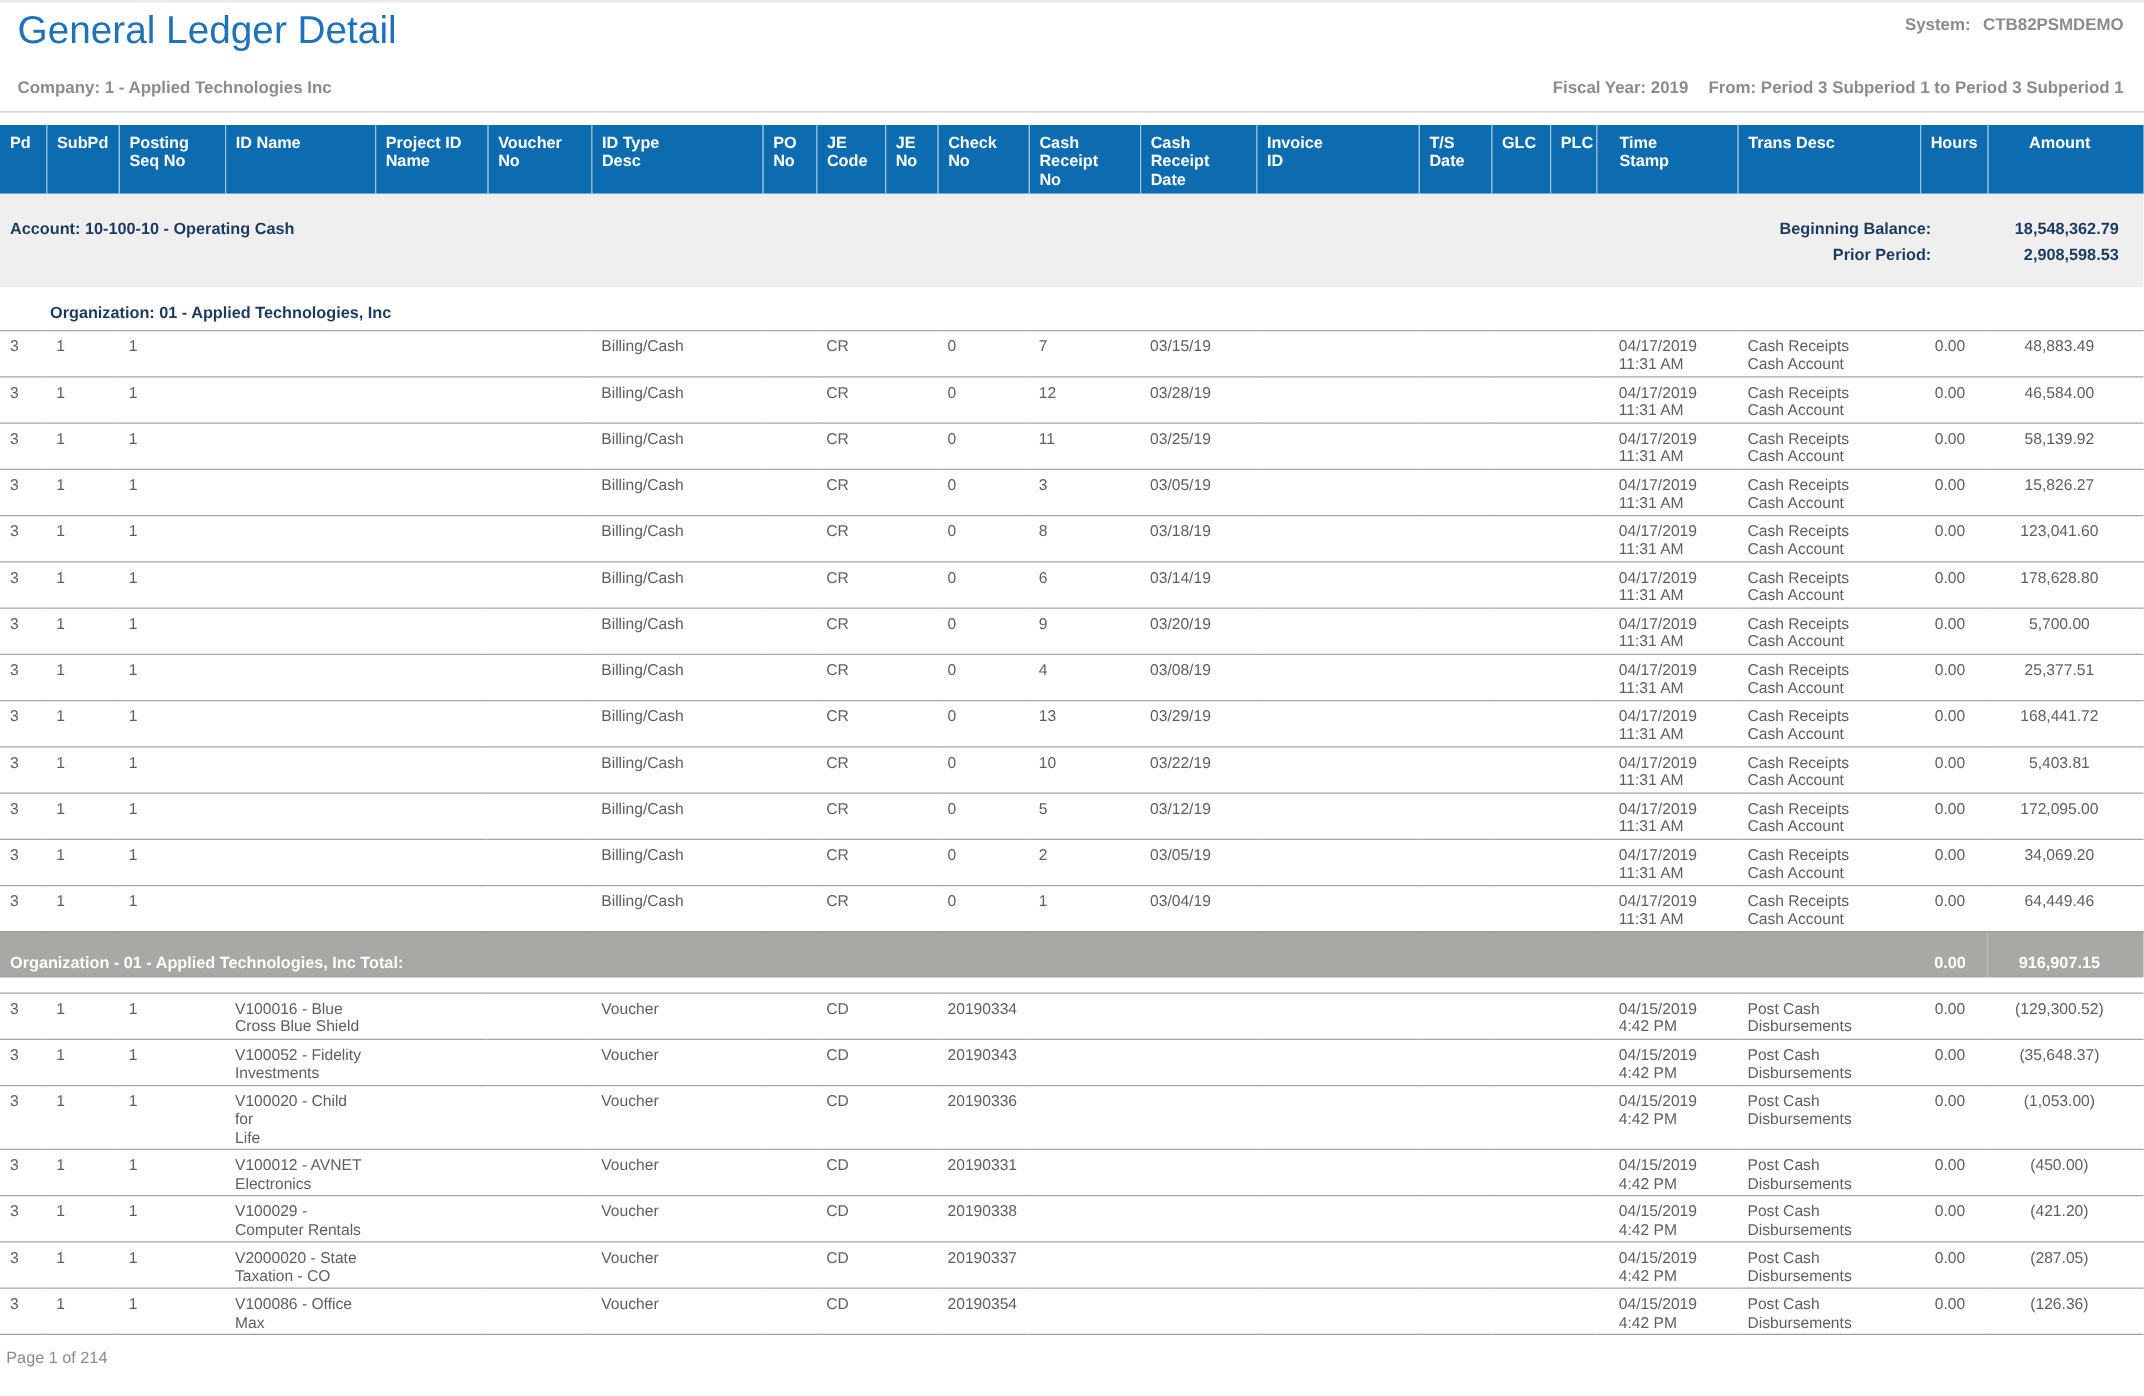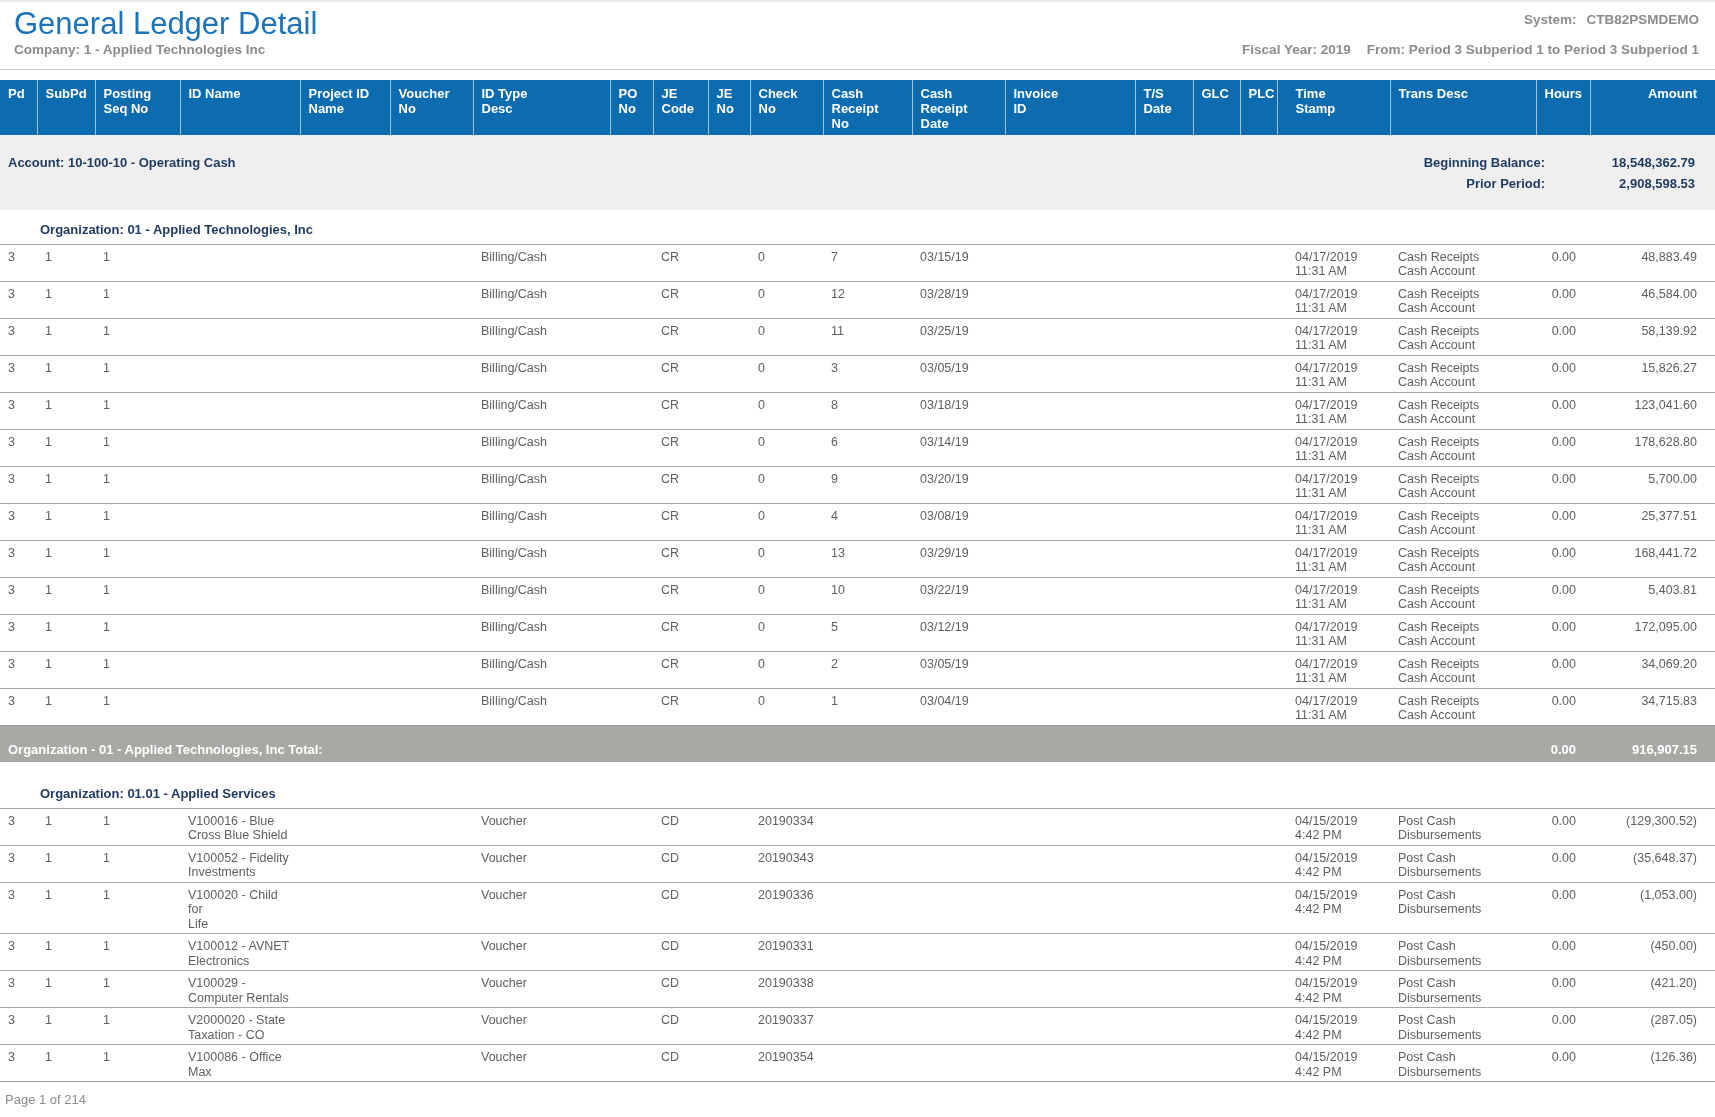--- a/index.html
+++ b/index.html
@@ -12,41 +12,41 @@
     --band-bg:#efeff0;
     --row-line:#a6a6a6;
   }
   *{box-sizing:border-box;}
   html,body{margin:0;padding:0;}
   body{
     width:1715px;height:1117px;background:#fff;overflow:hidden;
     font-family:"Liberation Sans","DejaVu Sans",sans-serif;
     border-top:2px solid #e9e9e9;
   }
-  .report-header{position:relative;height:68px;border-bottom:1px solid #c9c9c9;}
+  .report-header{position:relative;height:88px;border-bottom:1px solid #c9c9c9;}
   .page-title{position:absolute;left:14px;top:4px;margin:0;font-size:31px;font-weight:normal;color:var(--title-blue);}
   .company-line{position:absolute;left:14px;bottom:12px;font-size:13.5px;font-weight:bold;color:var(--meta-gray);}
   .system-line{position:absolute;right:16px;top:10px;font-size:13.5px;font-weight:bold;color:var(--meta-gray);}
   .system-value{margin-left:10px;}
   .fiscal-line{position:absolute;right:16px;bottom:12px;font-size:13.5px;font-weight:bold;color:var(--meta-gray);}
   .fiscal-range{margin-left:16px;}
 
   table.ledger{width:1715px;border-collapse:collapse;table-layout:fixed;margin-top:10px;border-bottom:1px solid #9f9f9f;}
   thead th{
     background:var(--bar-blue);color:#fff;font-size:13px;font-weight:bold;text-align:left;
     vertical-align:top;padding:6px 5px 4px 8px;white-space:pre-line;line-height:15px;
     border-right:1px solid #9fc3dd;
   }
   thead th:last-child{border-right:none;}
   td{
     vertical-align:top;font-size:12.5px;color:var(--data-gray);
     padding:5px 5px 2px 8px;white-space:pre-line;line-height:14.5px;
   }
   tr.data-row td{border-top:1px solid var(--row-line);height:28px;}
-  .num{text-align:right;}
+  .num{text-align:center;}
   .col-hours{padding-right:14px;}
   .col-amount{padding-right:18px;}
   .col-time_stamp{padding-left:18px;}
 
   tr.band-row td{background:var(--band-bg);padding:0;}
   .band{display:flex;justify-content:space-between;height:46px;padding:6px 0 0 8px;}
   .band-account{font-size:13px;font-weight:bold;color:var(--navy);}
   .band-right{display:grid;grid-template-columns:auto 150px;row-gap:2px;padding-right:20px;font-size:13px;color:var(--navy);}
   .band-label{font-weight:bold;text-align:right;margin-left:17px;}
   .band-val{font-weight:bold;text-align:right;}
@@ -470,32 +470,29 @@
         <td class="col-cash_receipt_date">03/04/19</td>
         <td class="col-invoice_id"></td>
         <td class="col-ts_date"></td>
         <td class="col-glc"></td>
         <td class="col-plc"></td>
         <td class="col-time_stamp">04/17/2019
 11:31 AM</td>
         <td class="col-trans_desc">Cash Receipts
 Cash Account</td>
         <td class="col-hours num">0.00</td>
-        <td class="col-amount num">34,715.83</td>
+        <td class="col-amount num">64,449.46</td>
       </tr>
       <tr class="total-row">
         <td colspan="19">Organization - 01 - Applied Technologies, Inc  Total:</td>
         <td class="num col-hours">0.00</td>
         <td class="num col-amount">916,907.15</td>
       </tr>
       <tr class="spacer-row">
         <td colspan="21"></td>
-      </tr>
-      <tr class="org-row">
-        <td colspan="21">Organization: 01.01 - Applied Services</td>
       </tr>
       <tr class="data-row">
         <td class="col-pd">3</td>
         <td class="col-subpd">1</td>
         <td class="col-posting_seq_no">1</td>
         <td class="col-id_name">V100016 - Blue
 Cross Blue Shield</td>
         <td class="col-project_id_name"></td>
         <td class="col-voucher_no"></td>
         <td class="col-id_type_desc">Voucher</td>

